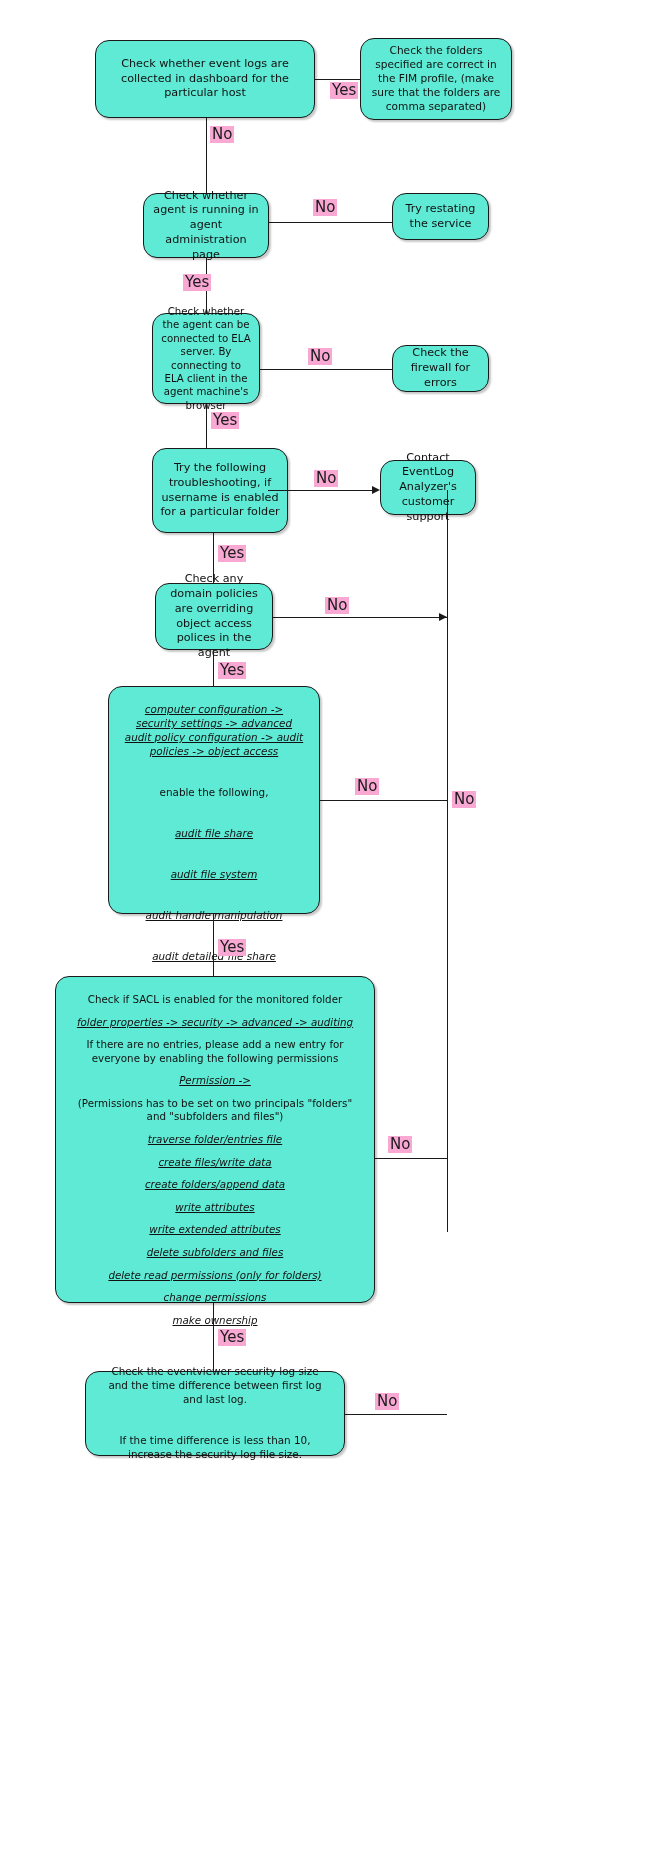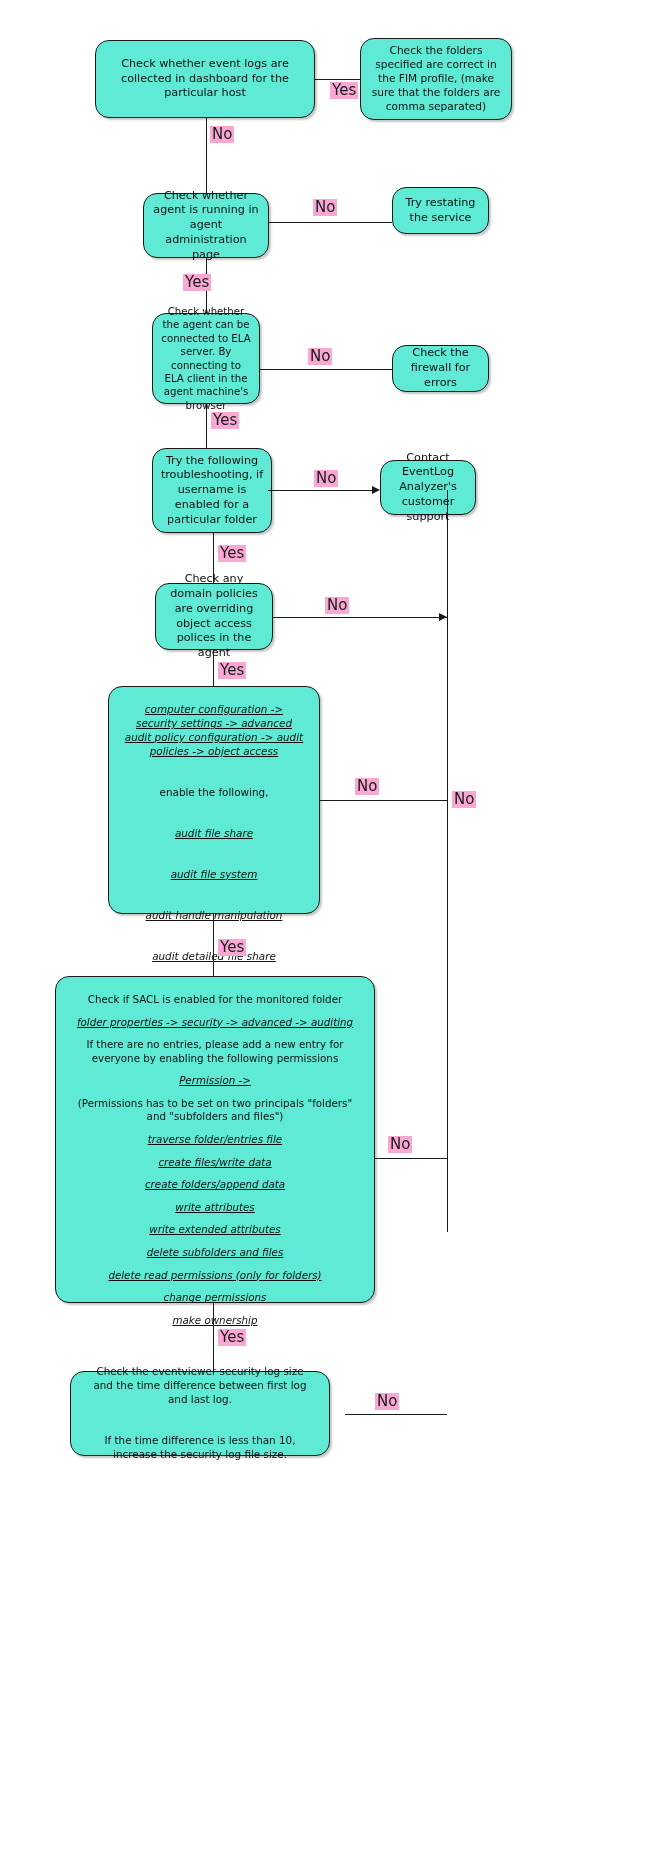--- a/index.html
+++ b/index.html
@@ -104,21 +104,21 @@
   <div class="ln h" style="left:315px; top:79px; width:45px;"></div>
   <div class="elabel" style="left:330px; top:82px;">Yes</div>
 
   <div class="ln v" style="left:206px; top:118px; height:80px;"></div>
   <div class="elabel" style="left:210px; top:126px;">No</div>
 
   <div class="node" style="left:143px; top:193px; width:126px; height:65px;">
     <span class="txt">Check whether agent is running in agent administration page</span>
   </div>
 
-  <div class="node" style="left:392px; top:187px; width:97px; height:47px;">
+  <div class="node" style="left:392px; top:193px; width:97px; height:47px;">
     <span class="txt">Try restating the service</span>
   </div>
 
   <div class="ln h" style="left:269px; top:222px; width:123px;"></div>
   <div class="elabel" style="left:313px; top:199px;">No</div>
 
   <div class="ln v" style="left:206px; top:258px; height:58px;"></div>
   <div class="elabel" style="left:183px; top:274px;">Yes</div>
 
   <div class="node" style="left:152px; top:313px; width:108px; height:91px; font-size:10.2px;">
@@ -128,21 +128,21 @@
   <div class="node" style="left:392px; top:345px; width:97px; height:47px;">
     <span class="txt">Check the firewall for errors</span>
   </div>
 
   <div class="ln h" style="left:260px; top:369px; width:132px;"></div>
   <div class="elabel" style="left:308px; top:348px;">No</div>
 
   <div class="ln v" style="left:206px; top:404px; height:44px;"></div>
   <div class="elabel" style="left:211px; top:412px;">Yes</div>
 
-  <div class="node" style="left:152px; top:448px; width:120px; height:85px;">
+  <div class="node" style="left:152px; top:448px; width:136px; height:85px;">
     <span class="txt">Try the following troubleshooting, if username is enabled for a particular folder</span>
   </div>
 
   <div class="node" style="left:380px; top:460px; width:96px; height:55px;">
     <span class="txt">Contact EventLog Analyzer's customer support</span>
   </div>
 
   <div class="ln h" style="left:268px; top:490px; width:104px;"></div>
   <div class="arrow" style="left:372px; top:486px;"></div>
   <div class="elabel" style="left:314px; top:470px;">No</div>
@@ -196,21 +196,21 @@
     <span class="line ital gap-sm">change permissions</span>
     <span class="line ital gap-sm">make ownership</span>
   </div>
 
   <div class="ln h" style="left:375px; top:1158px; width:72px;"></div>
   <div class="elabel" style="left:388px; top:1136px;">No</div>
 
   <div class="ln v" style="left:213px; top:1303px; height:68px;"></div>
   <div class="elabel" style="left:218px; top:1329px;">Yes</div>
 
-  <div class="node block" style="left:70px; top:1371px; width:260px; height:85px; font-size:10.4px; line-height:1.34; display:flex; flex-direction:column; justify-content:center;">
+  <div class="node block" style="left:85px; top:1371px; width:260px; height:85px; font-size:10.4px; line-height:1.34; display:flex; flex-direction:column; justify-content:center;">
     <span class="line">Check the eventviewer security log size and the time difference between first log and last log.</span>
     <span class="line gap">If the time difference is less than 10, increase the security log file size.</span>
   </div>
 
   <div class="ln h" style="left:345px; top:1414px; width:102px;"></div>
   <div class="elabel" style="left:375px; top:1393px;">No</div>
 
 </div>
 
 </body></html>

